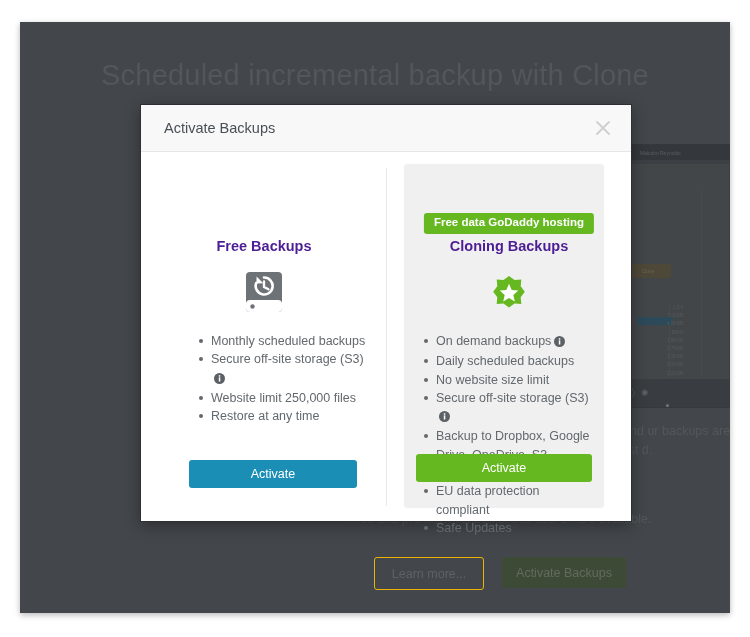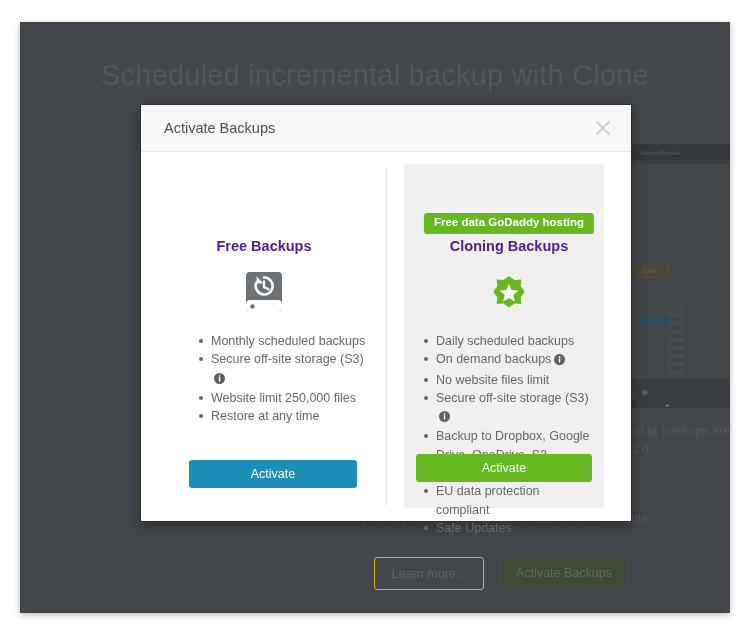--- a/index.html
+++ b/index.html
@@ -463,31 +463,31 @@
             <span>
               <svg width="44" height="44" viewBox="0 0 44 44">
                 <path fill="#66b821" d="M22 1 l5.5 4.1 6.8 -0.6 -0.6 6.8 4.1 5.5 -4.1 5.5 0.6 6.8 -6.8 -0.6 -5.5 4.1 -5.5 -4.1 -6.8 0.6 0.6 -6.8 -4.1 -5.5 4.1 -5.5 -0.6 -6.8 6.8 0.6 z" transform="translate(0,5)"></path>
                 <path fill="#ffffff" d="M22 13.8 l2.7 6.1 6.6 0.6 -5 4.4 1.5 6.5 -5.8 -3.5 -5.8 3.5 1.5 -6.5 -5 -4.4 6.6 -0.6 z"></path>
               </svg>
             </span>
           </div>
 
           <ul class="features">
             <li>
-              <span>Daily scheduled backups</span>
-            </li>
-            <li>
               <span>On demand backups</span><span class="info-icon"><svg width="11" height="11" viewBox="0 0 11 11">
                     <circle cx="5.5" cy="5.5" r="5.5" fill="#5c6166"></circle>
                     <rect x="4.8" y="4.3" width="1.5" height="4.2" fill="#ffffff"></rect>
                     <rect x="4.8" y="2.2" width="1.5" height="1.5" fill="#ffffff"></rect>
                   </svg></span>
             </li>
             <li>
-              <span>No website files limit</span>
+              <span>Daily scheduled backups</span>
+            </li>
+            <li>
+              <span>No website size limit</span>
             </li>
             <li>
               <span>Secure off-site storage (S3)</span><span class="info-icon"><svg width="11" height="11" viewBox="0 0 11 11">
                     <circle cx="5.5" cy="5.5" r="5.5" fill="#5c6166"></circle>
                     <rect x="4.8" y="4.3" width="1.5" height="4.2" fill="#ffffff"></rect>
                     <rect x="4.8" y="2.2" width="1.5" height="1.5" fill="#ffffff"></rect>
                   </svg></span>
             </li>
             <li>
               <span>Backup to Dropbox, Google Drive, OneDrive, S3</span>

